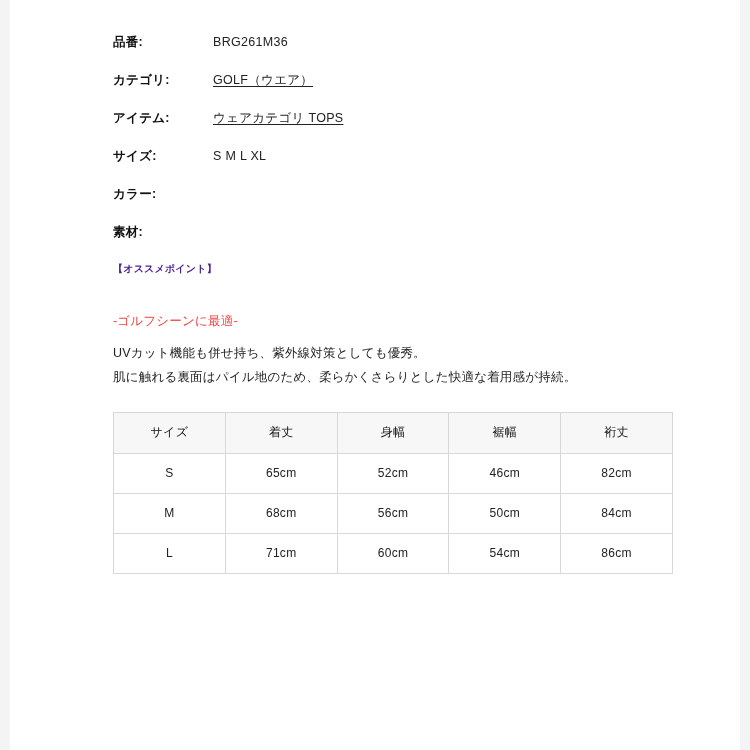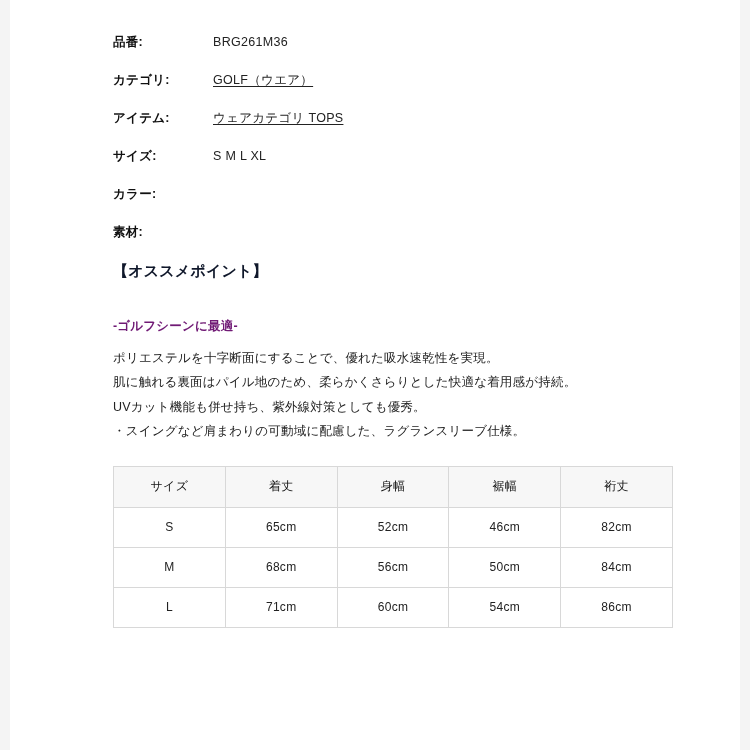--- a/index.html
+++ b/index.html
@@ -62,30 +62,30 @@
   .spec-value.underline {
     text-decoration: underline;
     text-underline-offset: 2px;
   }
 
   
   .recommend {
     margin-top: 17px;
   }
   .rec-title {
-    font-size: 15px;
+    font-size: 10px;
     font-weight: bold;
-    color: #0f172a;
+    color: #4c1d95;
     margin-bottom: 10px;
     letter-spacing: 0.2px;
   }
   .rec-subtitle {
     font-size: 12.5px;
-    font-weight: bold;
-    color: #701a75;
+    font-weight: normal;
+    color: #ef4444;
     margin-bottom: 11px;
     letter-spacing: 0.2px;
     margin-top: 37px;
   }
   .rec-line {
     font-size: 12.5px;
     color: #222;
     line-height: 1.95;
     letter-spacing: 0.2px;
   }
@@ -148,24 +148,22 @@
         <div class="spec-label">カラー:</div>
       </div>
       <div class="spec-row">
         <div class="spec-label">素材:</div>
       </div>
     </div>
 
     <div class="recommend">
       <div class="rec-title">【オススメポイント】</div>
       <div class="rec-subtitle">-ゴルフシーンに最適-</div>
-      <div class="rec-line">ポリエステルを十字断面にすることで、優れた吸水速乾性を実現。</div>
+      <div class="rec-line">UVカット機能も併せ持ち、紫外線対策としても優秀。</div>
       <div class="rec-line">肌に触れる裏面はパイル地のため、柔らかくさらりとした快適な着用感が持続。</div>
-      <div class="rec-line">UVカット機能も併せ持ち、紫外線対策としても優秀。</div>
-      <div class="rec-line">・スイングなど肩まわりの可動域に配慮した、ラグランスリーブ仕様。</div>
     </div>
 
     <div class="size-table-wrap">
       <table class="size-table">
         <thead>
           <tr>
             <th>サイズ</th>
             <th>着丈</th>
             <th>身幅</th>
             <th>裾幅</th>

